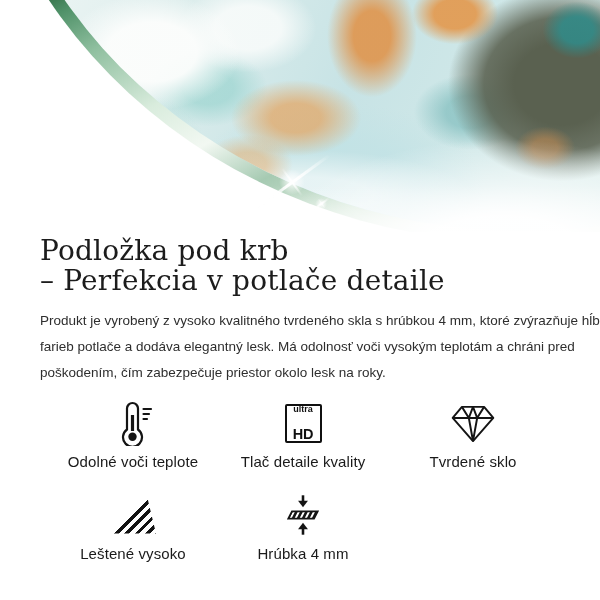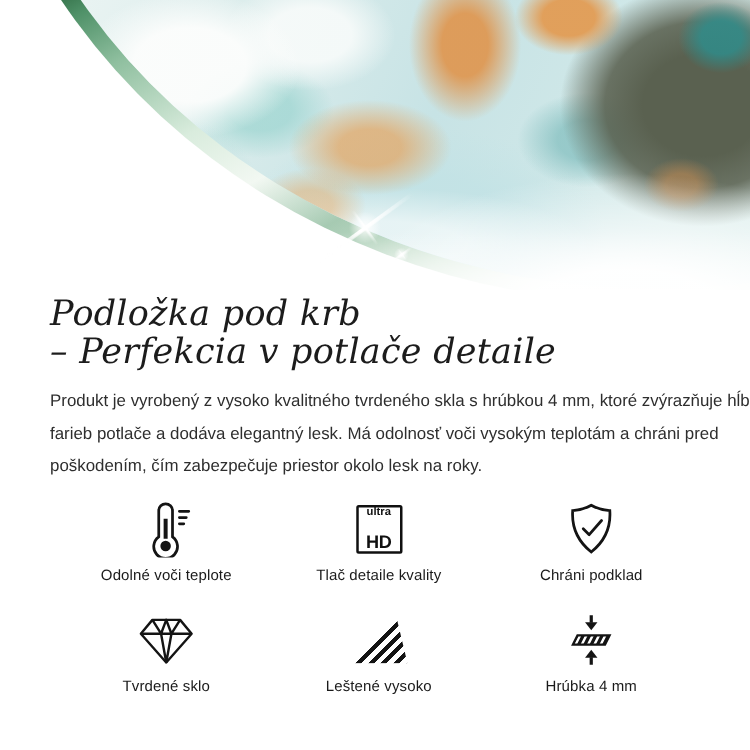--- a/index.html
+++ b/index.html
@@ -44,29 +44,29 @@
   .sp-main .r2{width:34px;height:2px;left:-17px;top:-1px;transform:rotate(54deg);}
   .sp-small .r1{width:20px;height:1.6px;left:-10px;top:-.8px;transform:rotate(-36deg);}
   .sp-small .r2{width:11px;height:1.4px;left:-5.5px;top:-.7px;transform:rotate(54deg);}
   .sparkle .glow{position:absolute;border-radius:50%;background:radial-gradient(circle,rgba(255,255,255,.95),rgba(255,255,255,0) 70%);}
   .sp-main .glow{width:26px;height:26px;left:-13px;top:-13px;}
   .sp-small .glow{width:12px;height:12px;left:-6px;top:-6px;}
 
   
   .content{padding:0 34px 0 40px;}
   h1{margin:4px 0 0;font-family:"DejaVu Serif","Liberation Serif",serif;font-weight:400;
-     font-size:28px;line-height:30px;color:#1c1c1c;letter-spacing:.2px;font-style:italic;}
+     font-size:28px;line-height:30px;color:#1c1c1c;letter-spacing:.2px;}
   h1 span{display:block;}
   .desc{margin:12px 0 0;font-size:13.5px;line-height:26px;color:#2e2e2e;}
   .desc span{display:block;white-space:nowrap;}
 
   .features{margin-top:14px;display:grid;grid-template-columns:repeat(3,1fr);row-gap:22px;padding:0 8px;}
   .feature{display:flex;flex-direction:column;align-items:center;}
   .icon-box{height:46px;display:flex;align-items:center;justify-content:center;}
-  .flabel{margin-top:7px;font-size:12px;color:#1a1a1a;letter-spacing:.1px;}
+  .flabel{margin-top:7px;font-size:15px;color:#1a1a1a;letter-spacing:.1px;}
   .icon-box svg{display:block;}
 
   .uhd{width:33px;height:35px;border:2.5px solid #101010;border-radius:2px;box-sizing:content-box;
        display:flex;flex-direction:column;align-items:center;justify-content:center;color:#101010;}
   .uhd .t{font-size:9px;font-weight:700;line-height:1;text-align:right;}
   .uhd .b{font-size:14.5px;font-weight:800;line-height:1;margin-top:13px;letter-spacing:-.2px;}
 
   .stripes{width:46px;height:37px;
     background:repeating-linear-gradient(135deg,#131313 0 3.4px,rgba(0,0,0,0) 3.4px 7.2px);
     clip-path:polygon(0% 100%,100% 100%,81% 2%);}
@@ -121,29 +121,20 @@
       <div class="feature">
         <div class="icon-box">
           <div class="uhd">
             <div class="t">ultra</div>
             <div class="b">HD</div>
           </div>
         </div>
         <div class="flabel">Tlač detaile kvality</div>
       </div>
 
-      <div class="feature">
-        <div class="icon-box">
-          <svg width="44" height="44" viewBox="0 0 48 48" fill="none" stroke="#141414" stroke-width="2.4">
-            <path d="M24 3.5 C28.7 6.2 34.2 7.7 40.2 8.2 C41 19.5 38.6 32.6 24 44.3 C9.4 32.6 7 19.5 7.8 8.2 C13.8 7.7 19.3 6.2 24 3.5 Z"></path>
-            <path d="M17 24 l5.2 5.2 L33 16.8" stroke-linecap="round" stroke-linejoin="round"></path>
-          </svg>
-        </div>
-        <div class="flabel">Chráni podklad</div>
-      </div>
 
       <div class="feature">
         <div class="icon-box">
           <svg width="48" height="43" viewBox="0 0 52 46" fill="none" stroke="#141414" stroke-width="2.1" stroke-linejoin="round">
             <path d="M14 5 H38 L48 17 L26 42 L4 17 Z"></path>
             <path d="M4 17 H48 M14 5 L21.5 17 L26 5 L30.5 17 L38 5 M21.5 17 L26 42 M30.5 17 L26 42"></path>
           </svg>
         </div>
         <div class="flabel">Tvrdené sklo</div>
       </div>

